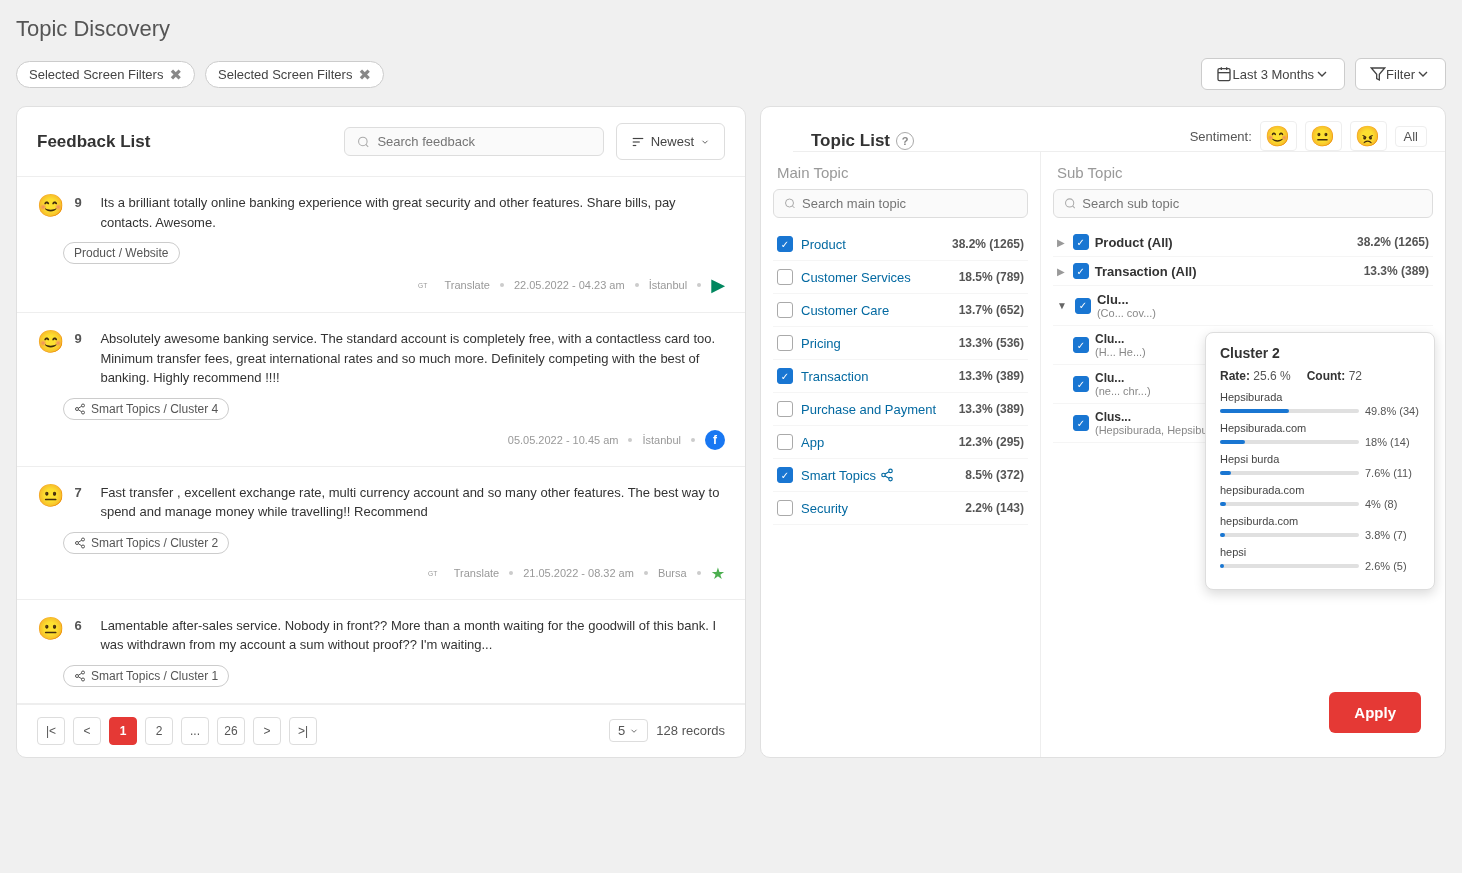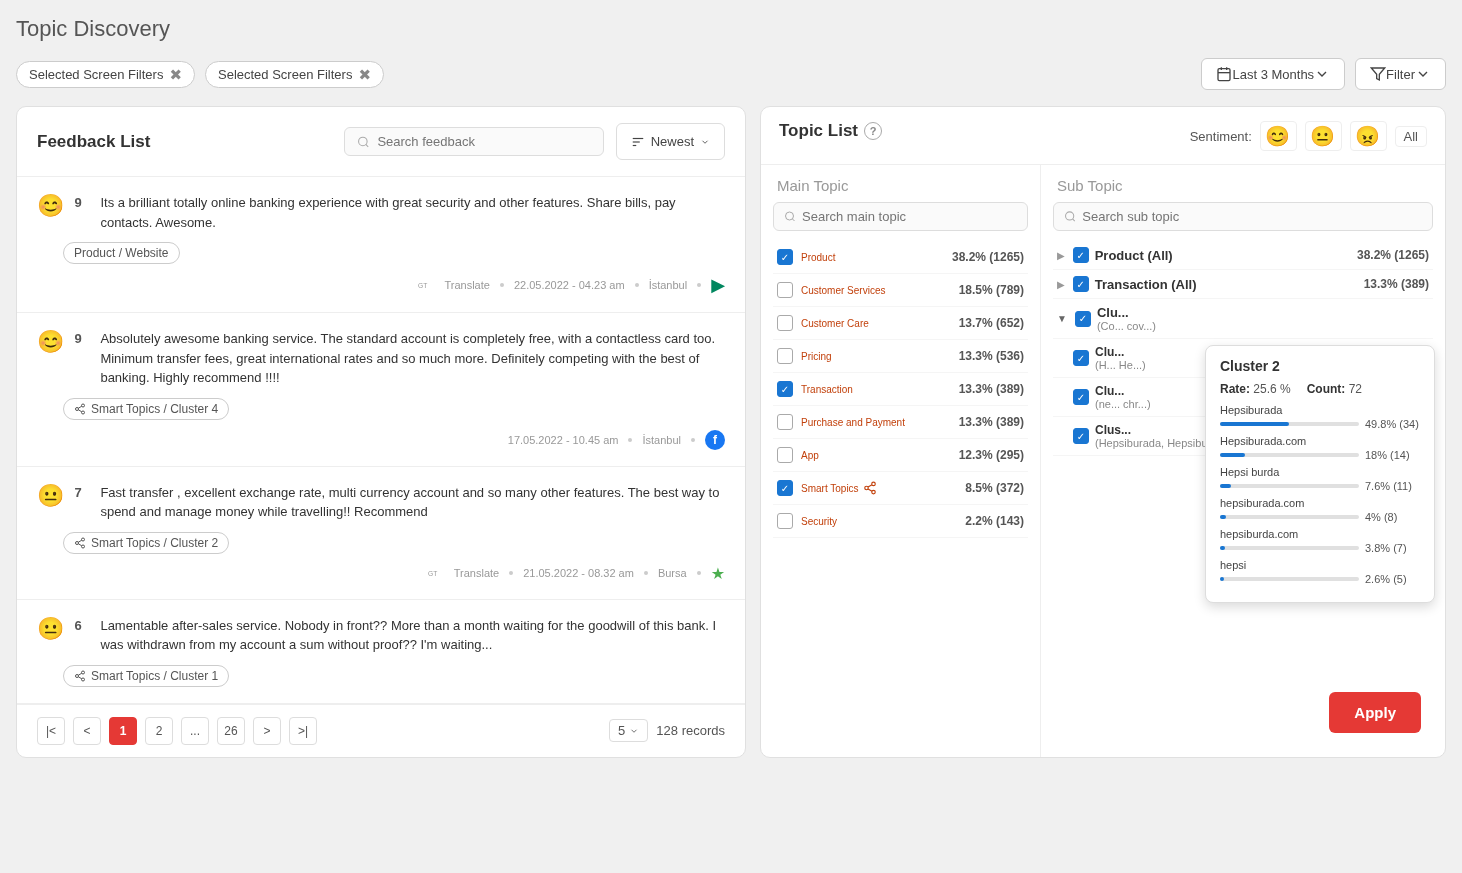--- a/index.html
+++ b/index.html
@@ -38,37 +38,37 @@
 
     .feedback-footer { display: flex; align-items: center; padding: 12px 20px; border-top: 1px solid #eee; gap: 8px; }
     .pagination-btn { width: 28px; height: 28px; border: 1px solid #ddd; border-radius: 4px; background: #fff; cursor: pointer; display: flex; align-items: center; justify-content: center; font-size: 12px; color: #555; }
     .pagination-btn.active { background: #e53935; color: white; border-color: #e53935; font-weight: 700; }
     .pagination-spacer { flex: 1; }
     .per-page { display: flex; align-items: center; gap: 4px; font-size: 13px; color: #555; border: 1px solid #ddd; border-radius: 4px; padding: 3px 8px; cursor: pointer; }
     .total-records { font-size: 13px; color: #555; }
 
     
     .topic-panel { flex: 1; background: #fff; border-radius: 10px; border: 1px solid #e0e0e0; display: flex; flex-direction: column; overflow: hidden; }
-    .topic-header { display: flex; align-items: flex-start; justify-content: space-between; padding: 14px 18px 13px; border-bottom: 1px solid #eee; }
+    .topic-header { display: flex; align-items: flex-end; justify-content: space-between; padding: 14px 18px 0; border-bottom: 1px solid #eee; margin-left: 32px; }
     .topic-title { font-weight: 700; font-size: 17px; display: flex; align-items: center; gap: 6px; }
     .topic-help { width: 18px; height: 18px; border: 1px solid #aaa; border-radius: 50%; display: flex; align-items: center; justify-content: center; font-size: 11px; color: #888; cursor: pointer; }
     .sentiment-controls { display: flex; align-items: center; gap: 8px; font-size: 13px; color: #555; }
     .sentiment-emoji-btn { font-size: 20px; cursor: pointer; border: 1px solid #eee; border-radius: 4px; padding: 2px 5px; background: #fff; }
     .sentiment-all-btn { font-size: 13px; cursor: pointer; border: 1px solid #eee; border-radius: 4px; padding: 2px 8px; background: #fff; color: #555; }
 
     .topic-body { display: flex; flex: 1; overflow: hidden; }
     .main-topic-col { flex: 0 0 280px; border-right: 1px solid #eee; display: flex; flex-direction: column; padding: 12px; overflow-y: auto; }
     .col-label { font-size: 15px; color: #999; font-weight: 500; margin-bottom: 8px; padding-left: 4px; }
     .search-topic { display: flex; align-items: center; gap: 6px; border: 1px solid #ddd; border-radius: 6px; padding: 6px 10px; margin-bottom: 10px; background: #fafafa; }
     .search-topic input { border: none; background: transparent; outline: none; font-size: 13px; color: #666; width: 100%; }
     .topic-item { display: flex; align-items: center; gap: 8px; padding: 8px 4px; border-bottom: 1px solid #f5f5f5; cursor: pointer; }
     .topic-checkbox { width: 16px; height: 16px; border: 1px solid #aaa; border-radius: 3px; display: flex; align-items: center; justify-content: center; flex-shrink: 0; }
     .topic-checkbox.checked { background: #1976d2; border-color: #1976d2; }
     .topic-checkbox.checked::after { content: '✓'; color: white; font-size: 10px; }
-    .topic-name { flex: 1; font-size: 10px; color: #c2410c; font-weight: 500; }
+    .topic-name { flex: 1; font-size: 13px; color: #0369a1; font-weight: 500; }
     .topic-name.smart-topics { display: flex; align-items: center; gap: 4px; }
     .topic-stat { font-size: 12px; color: #555; white-space: nowrap; font-weight: 600; }
 
     .sub-topic-col { flex: 1; display: flex; flex-direction: column; padding: 12px; overflow-y: auto; position: relative; }
     .sub-topic-item { display: flex; align-items: flex-start; gap: 6px; padding: 6px 4px; border-bottom: 1px solid #f5f5f5; cursor: pointer; }
     .sub-topic-name { flex: 1; font-size: 13px; color: #333; font-weight: 600; }
     .sub-topic-name small { display: block; font-size: 11px; color: #888; font-weight: 400; }
     .sub-topic-stat { font-size: 12px; color: #555; font-weight: 600; white-space: nowrap; }
 
     
@@ -190,21 +190,21 @@
                   <circle cx="18" cy="5" r="3"></circle>
                   <circle cx="6" cy="12" r="3"></circle>
                   <circle cx="18" cy="19" r="3"></circle>
                   <line x1="8.59" y1="13.51" x2="15.42" y2="17.49"></line>
                   <line x1="15.41" y1="6.51" x2="8.59" y2="10.49"></line>
                 </svg>
               Smart Topics / Cluster 4
             </span>
           </div>
           <div class="feedback-meta">
-            <span>17.05.2022 - 10.45 am</span>
+            <span>05.05.2022 - 10.45 am</span>
             <div class="meta-dot"></div>
             <span>İstanbul</span>
             <div class="meta-dot"></div>
             <div class="platform-facebook">f</div>
           </div>
         </div>
 
         <div class="feedback-item">
           <div class="feedback-top">
             <span class="emoji-neutral">😐</span>

